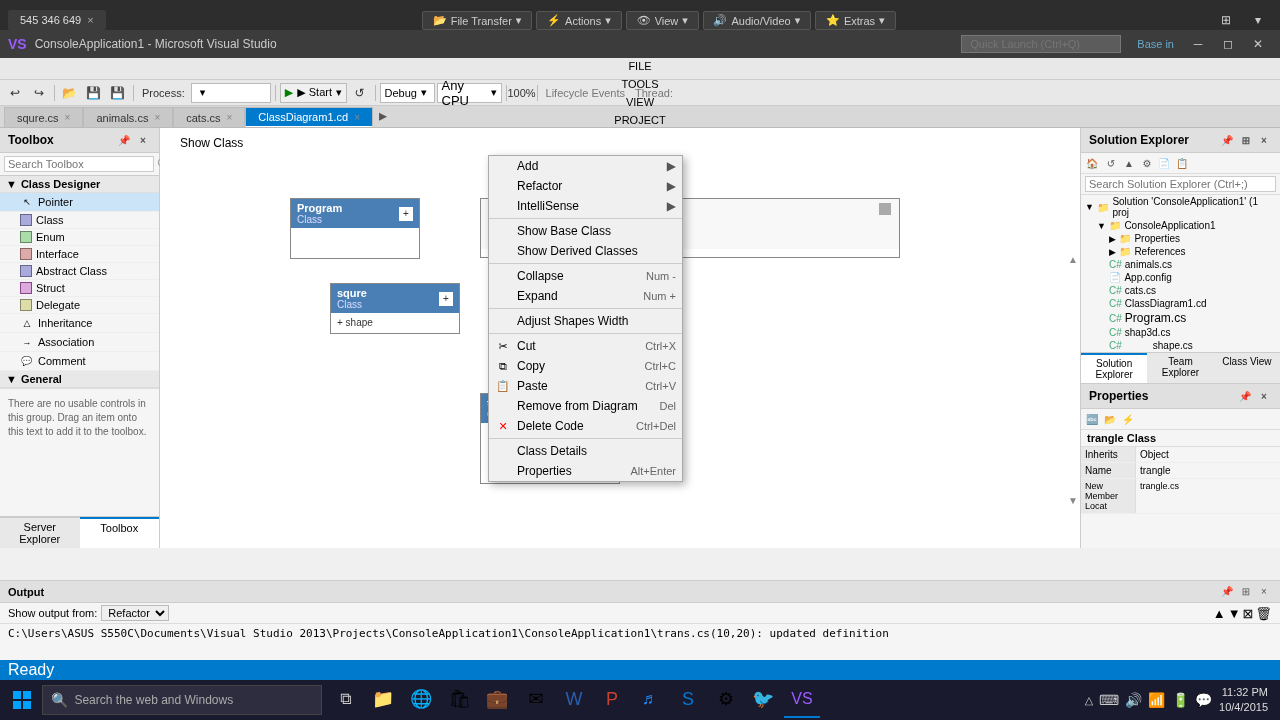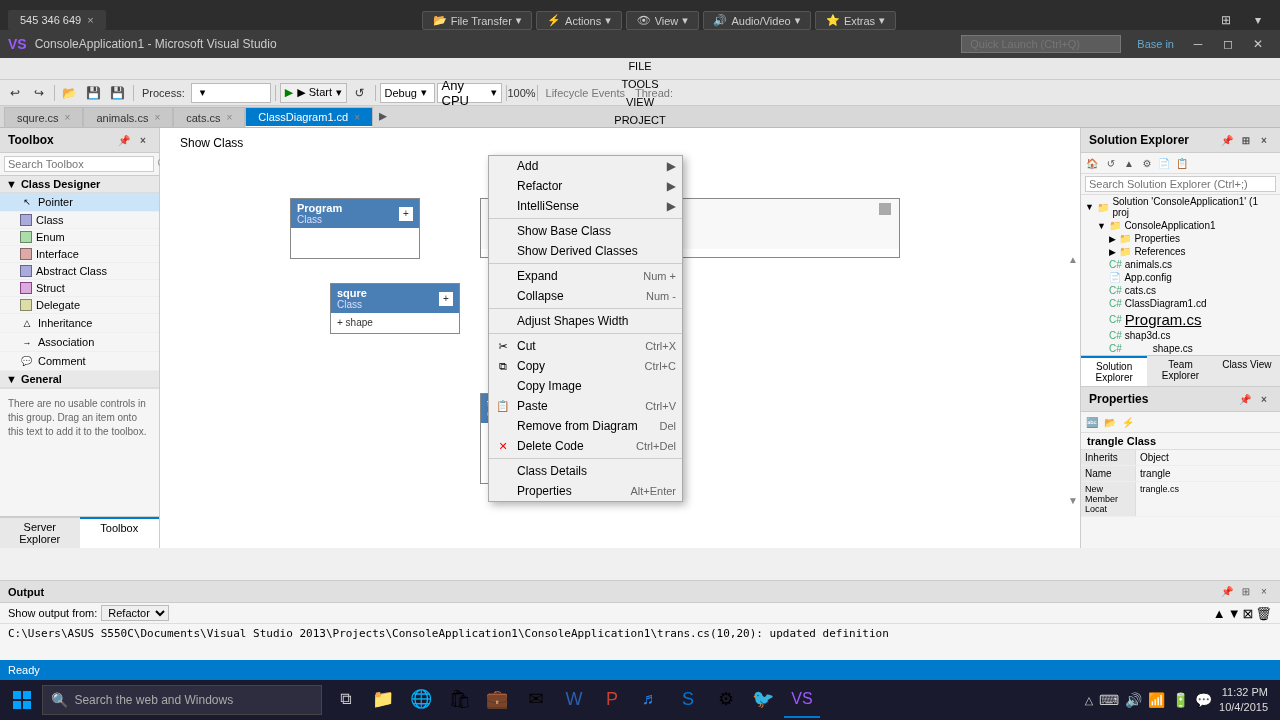--- a/index.html
+++ b/index.html
@@ -877,21 +877,21 @@
           <div class="tree-item tree-indent2">
             <span class="tree-icon" style="color:#4a7;">C#</span>
             <span style="font-size:10px;">cats.cs</span>
           </div>
           <div class="tree-item tree-indent2">
             <span class="tree-icon" style="color:#4a7;">C#</span>
             <span style="font-size:10px;">ClassDiagram1.cd</span>
           </div>
           <div class="tree-item tree-indent2">
             <span class="tree-icon" style="color:#4a7;">C#</span>
-            <span style="font-size:15px;text-decoration:underline;">Program.cs</span>
+            <span style="font-size:12px;">Program.cs</span>
           </div>
           <div class="tree-item tree-indent2">
             <span class="tree-icon" style="color:#4a7;">C#</span>
             <span style="font-size:10px;">shap3d.cs</span>
           </div>
           <div class="tree-item tree-indent2">
             <span class="tree-icon" style="color:#4a7;">C#</span>
             <span style="font-size:10px;margin-left:28px;">shape.cs</span>
           </div>
         </div>
@@ -958,47 +958,43 @@
       <span class="ctx-icon"></span>
       <span>Show Base Class</span>
     </div>
     <div class="ctx-item">
       <span class="ctx-icon"></span>
       <span>Show Derived Classes</span>
     </div>
     <div class="ctx-sep"></div>
     <div class="ctx-item">
       <span class="ctx-icon"></span>
+      <span>Collapse</span>
+      <span class="ctx-shortcut">Num -</span>
+    </div>
+    <div class="ctx-item">
+      <span class="ctx-icon"></span>
       <span>Expand</span>
       <span class="ctx-shortcut">Num +</span>
-    </div>
-    <div class="ctx-item">
-      <span class="ctx-icon"></span>
-      <span>Collapse</span>
-      <span class="ctx-shortcut">Num -</span>
     </div>
     <div class="ctx-sep"></div>
     <div class="ctx-item">
       <span class="ctx-icon"></span>
       <span>Adjust Shapes Width</span>
     </div>
     <div class="ctx-sep"></div>
     <div class="ctx-item">
       <span class="ctx-icon">✂</span>
       <span>Cut</span>
       <span class="ctx-shortcut">Ctrl+X</span>
     </div>
     <div class="ctx-item">
       <span class="ctx-icon">⧉</span>
       <span>Copy</span>
       <span class="ctx-shortcut">Ctrl+C</span>
-    </div>
-    <div class="ctx-item">
-      <span class="ctx-icon"></span>
-      <span>Copy Image</span>
     </div>
     <div class="ctx-item">
       <span class="ctx-icon">📋</span>
       <span>Paste</span>
       <span class="ctx-shortcut">Ctrl+V</span>
     </div>
     <div class="ctx-item">
       <span class="ctx-icon"></span>
       <span>Remove from Diagram</span>
       <span class="ctx-shortcut">Del</span>
@@ -1047,21 +1043,21 @@
 
     <div style="display:flex;border-top:1px solid #ccc;">
       <div style="padding:2px 10px;font-size:11px;cursor:pointer;background:#d0d0d0;border-right:1px solid #bbb;">Package Manager Console</div>
       <div style="padding:2px 10px;font-size:11px;cursor:pointer;background:#d0d0d0;border-right:1px solid #bbb;">Web Publish Activity</div>
       <div style="padding:2px 10px;font-size:11px;cursor:pointer;background:#d0d0d0;border-right:1px solid #bbb;">Error List</div>
       <div style="padding:2px 10px;font-size:11px;cursor:pointer;background:#fff;border-right:1px solid #bbb;border-top:2px solid #007acc;">Output</div>
       <div style="padding:2px 10px;font-size:11px;cursor:pointer;background:#d0d0d0;border-right:1px solid #bbb;">Class Details</div>
     </div>
   </div>
 
-  <div style="position:absolute;bottom:0;left:0;width:100%;height:20px;background:#007acc;display:flex;align-items:center;padding:0 8px;color:#fff;font-size:11px;">
+  <div style="position:absolute;bottom:0;left:0;width:100%;height:20px;background:#007acc;display:flex;align-items:center;padding:0 8px;color:#fff;font-size:16px;">
     <span>Ready</span>
   </div>
 
 </div>
 
 <div class="win-taskbar">
   <div class="win-start">
     <svg width="20" height="20" viewBox="0 0 20 20">
       <rect x="1" y="1" width="8" height="8" fill="#00a2ff"></rect>
       <rect x="11" y="1" width="8" height="8" fill="#00a2ff"></rect>

